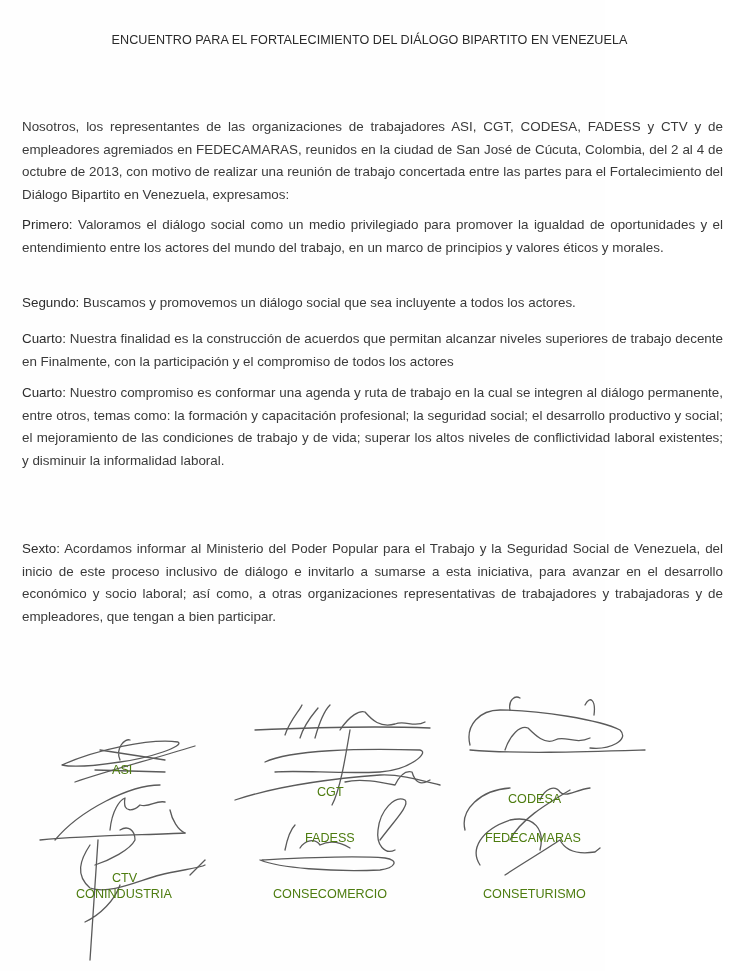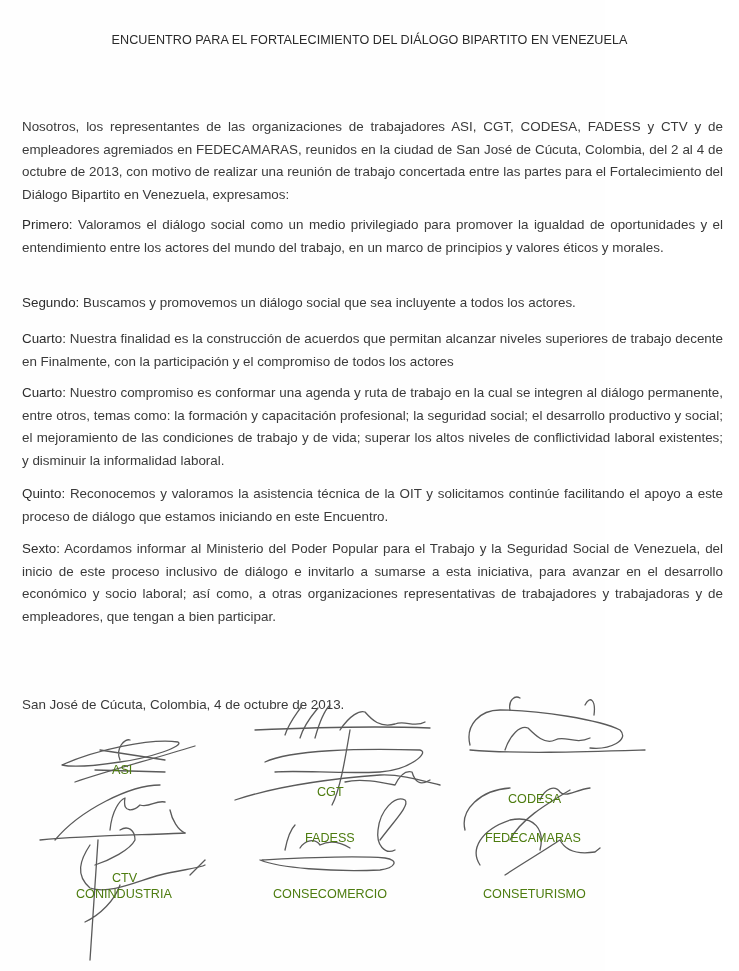--- a/index.html
+++ b/index.html
@@ -93,32 +93,26 @@
   </div>
 
   <div class="body-text" id="p-tercero">
     <p class="para"><span class="lead">Cuarto:</span><span> Nuestra finalidad es la construcción de acuerdos que permitan alcanzar niveles superiores de trabajo decente en Finalmente, con la participación y el compromiso de todos los actores</span></p>
   </div>
 
   <div class="body-text" id="p-cuarto">
     <p class="para"><span class="lead">Cuarto:</span><span> Nuestro compromiso es conformar una agenda y ruta de trabajo en la cual se integren al diálogo permanente, entre otros, temas como: la formación y capacitación profesional; la seguridad social; el desarrollo productivo y social; el mejoramiento de las condiciones de trabajo y de vida; superar los altos niveles de conflictividad laboral existentes; y disminuir la informalidad laboral.</span></p>
   </div>
 
-  <div class="body-text" id="p-quinto">
-    <p class="para"><span class="lead">Quinto:</span><span> Reconocemos y valoramos la asistencia técnica de la OIT y solicitamos continúe facilitando el apoyo a este proceso de diálogo que estamos iniciando en este Encuentro.</span></p>
-  </div>
 
   <div class="body-text" id="p-sexto">
     <p class="para"><span class="lead">Sexto:</span><span> Acordamos informar al Ministerio del Poder Popular para el Trabajo y la Seguridad Social de Venezuela, del inicio de este proceso inclusivo de diálogo e invitarlo a sumarse a esta iniciativa, para avanzar en el desarrollo económico y socio laboral; así como, a otras organizaciones representativas de trabajadores y trabajadoras y de empleadores, que tengan a bien participar.</span></p>
   </div>
 
 
-  <div class="body-text" id="p-lugar">
-    <p class="para">San José de Cúcuta, Colombia, 4 de octubre de 2013.</p>
-  </div>
 
   <div class="signatures">
     <svg class="sig-svg" viewBox="0 0 739 281" fill="none" stroke="#5a5a5a" stroke-width="1.3" stroke-linecap="round" stroke-linejoin="round">
 
       <path d="M62 75 C 95 60, 150 48, 178 52 C 185 56, 150 68, 120 72 C 100 75, 75 78, 62 75"></path>
       <path d="M120 70 C 115 58, 125 48, 130 50 M100 60 L 165 70"></path>
       <path d="M75 92 C 110 80, 150 70, 195 56"></path>
       <path d="M95 80 L 165 82"></path>
 
       <path d="M55 150 C 80 120, 130 95, 160 95"></path>

